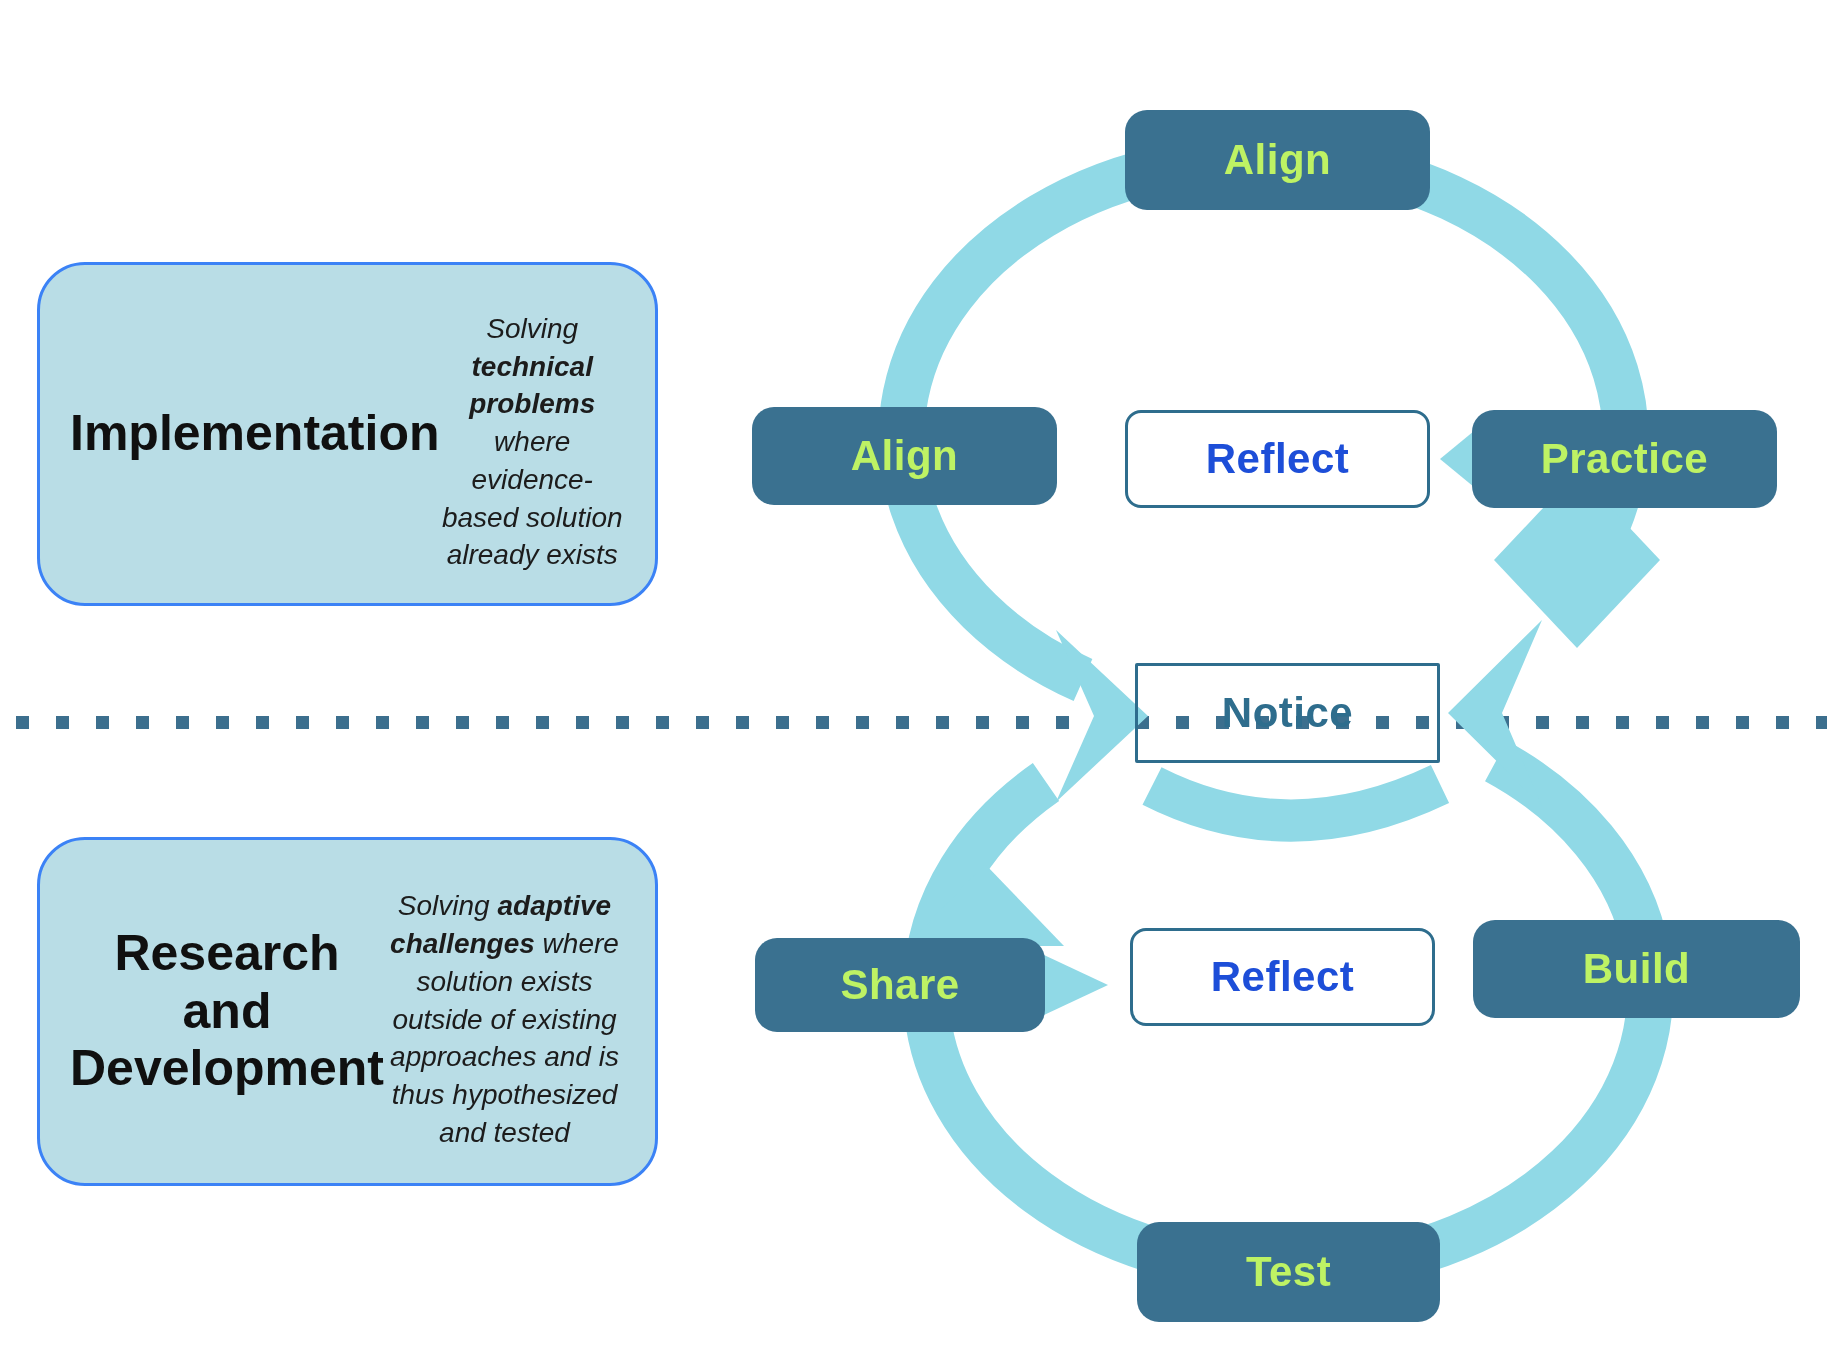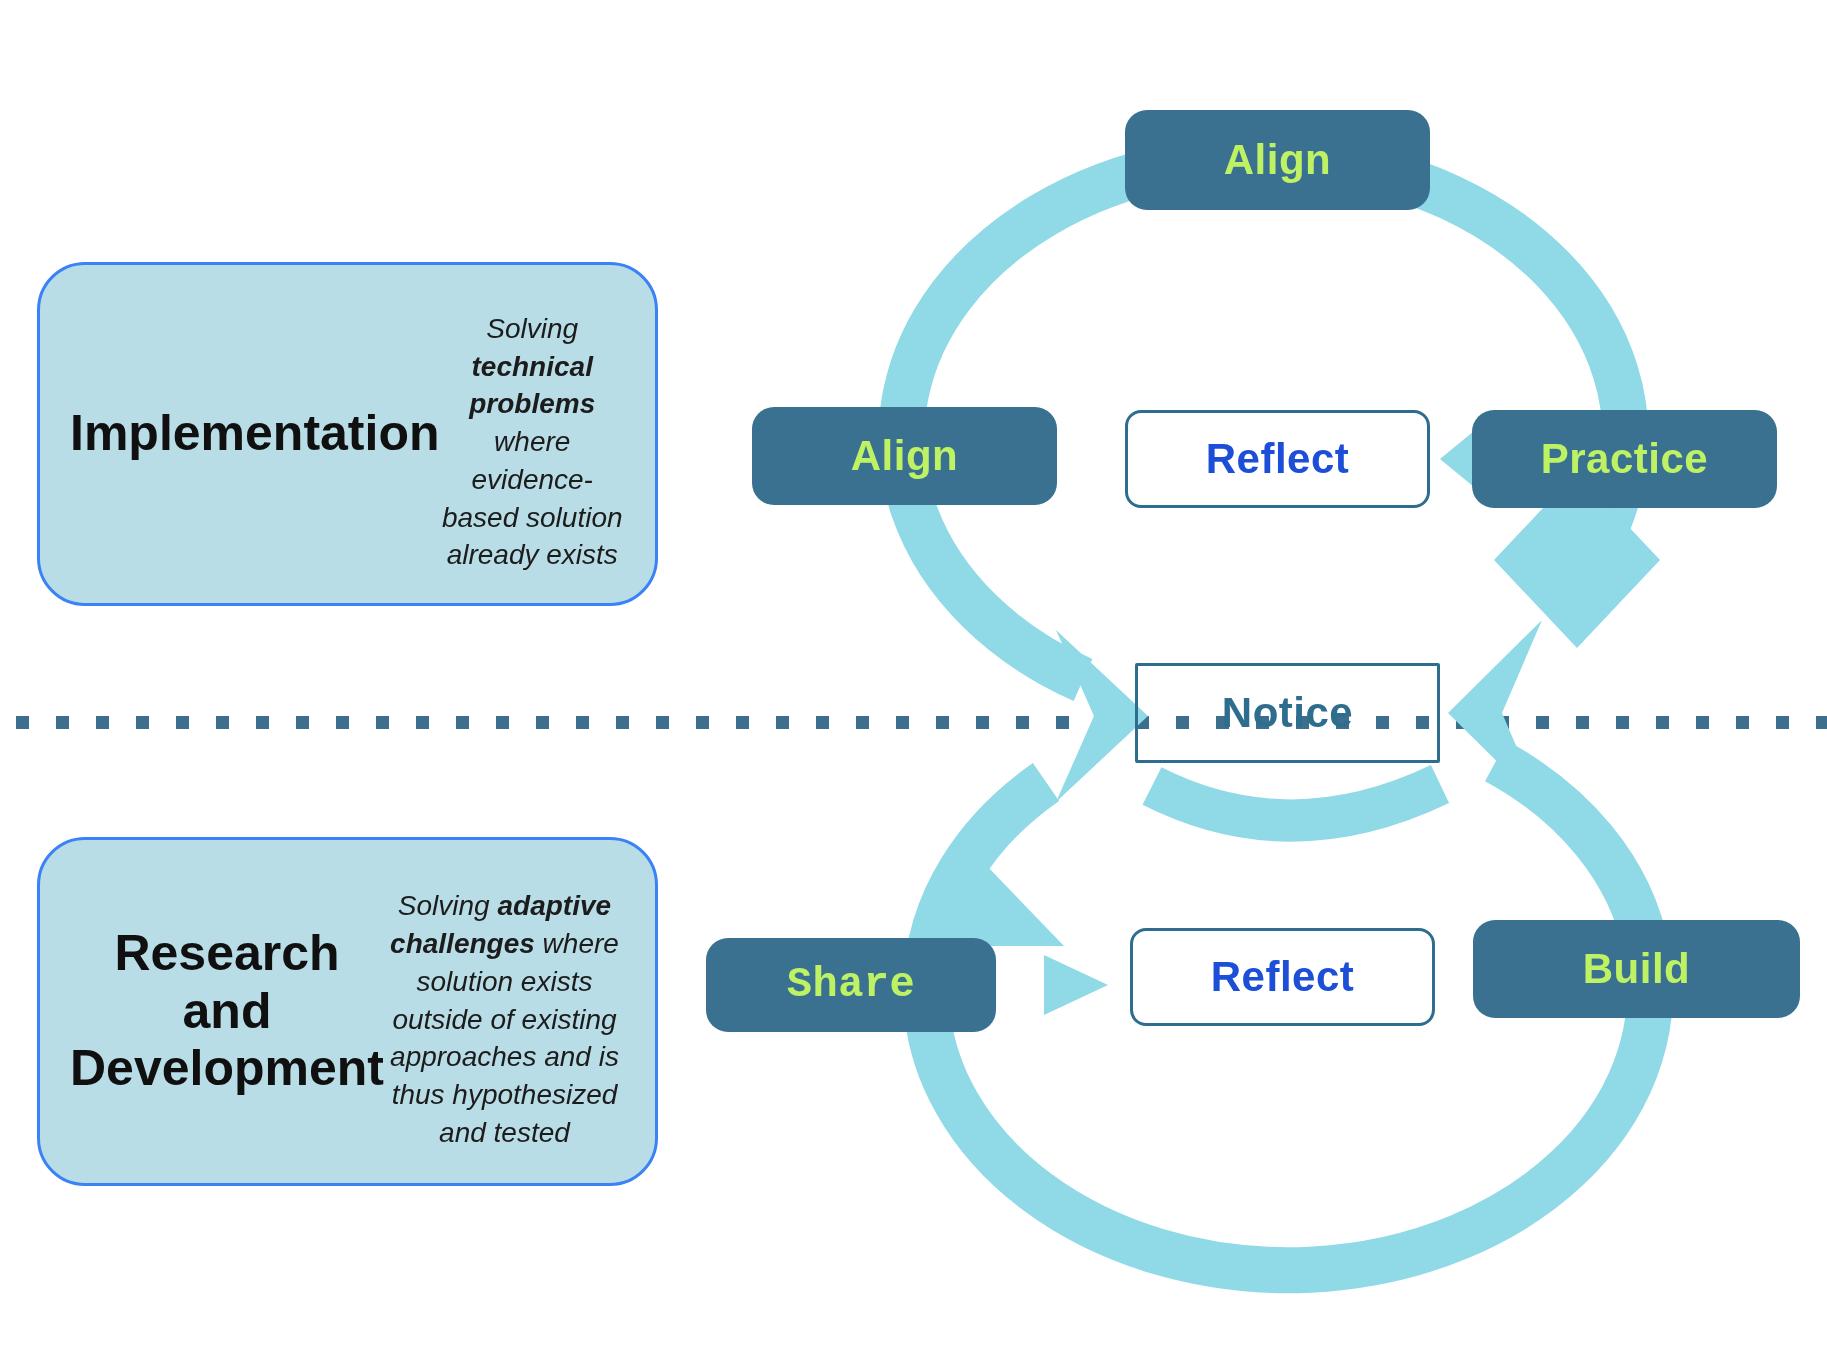--- a/index.html
+++ b/index.html
@@ -70,20 +70,21 @@
   <div class="node dark" style="left:752px;top:407px;width:305px;height:98px;">Align</div>
 
   <div class="node light" style="left:1125px;top:410px;width:299px;height:92px;">Reflect</div>
 
   <div class="node dark" style="left:1472px;top:410px;width:305px;height:98px;">Practice</div>
 
   <div class="node junction" style="left:1135px;top:663px;width:299px;height:94px;">
       <span class="lbl">Notice</span>
     </div>
 
-  <div class="node dark" style="left:706px;top:938px;width:290px;height:94px;font-family:Liberation Mono, monospace;">Share</div>
+  <div class="node dark" style="left:755px;top:938px;width:290px;height:94px;">Share</div>
 
   <div class="node light" style="left:1130px;top:928px;width:299px;height:92px;">Reflect</div>
 
   <div class="node dark" style="left:1473px;top:920px;width:327px;height:98px;">Build</div>
 
+  <div class="node dark" style="left:1137px;top:1222px;width:303px;height:100px;">Test</div>
 
 </div>
 
 </body></html>

